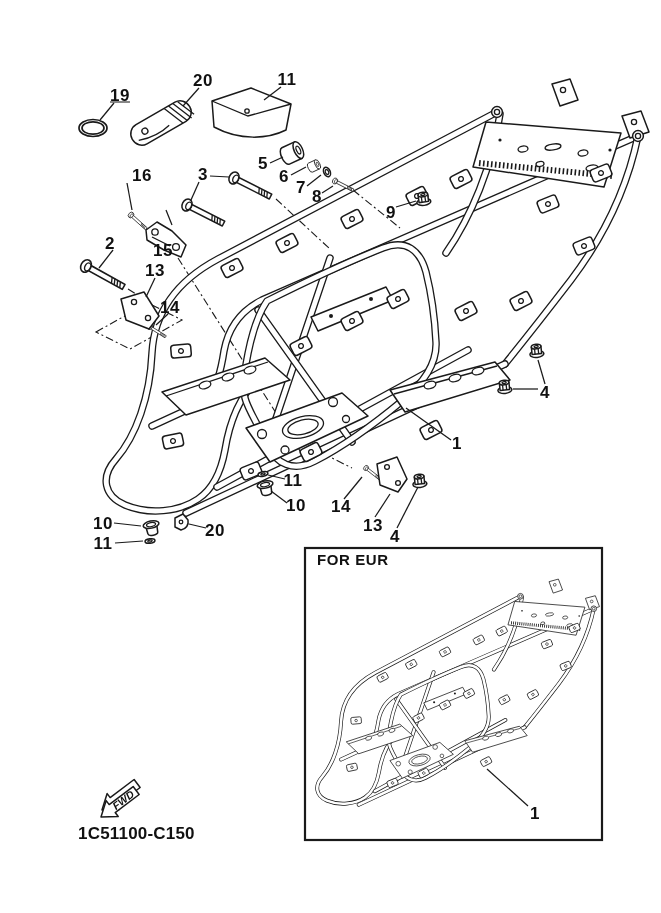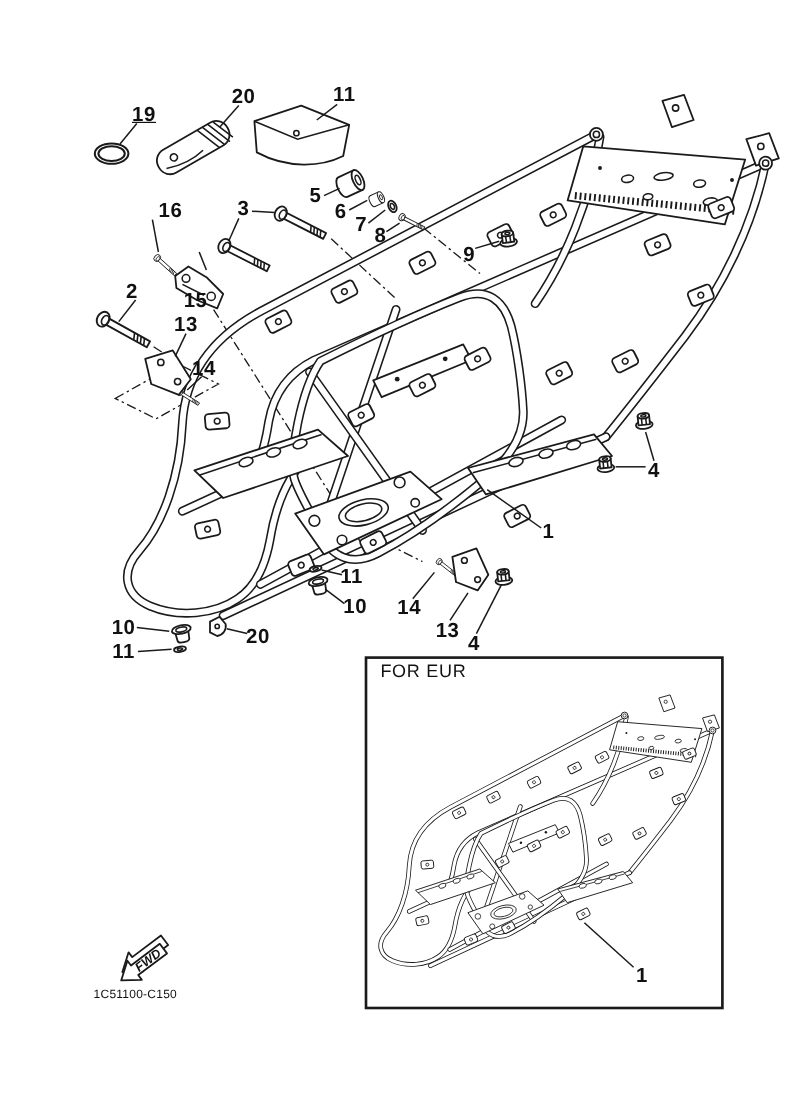--- a/index.html
+++ b/index.html
@@ -13,22 +13,22 @@
   .hole{fill:#ffffff;stroke:#1a1a1a;stroke-width:1.3}
   .thin{fill:none;stroke:#1a1a1a;stroke-width:1.3}
   .ring{fill:none;stroke:#1a1a1a;stroke-width:1.7}
   .dot{fill:#1a1a1a}
   .dash{fill:none;stroke:#1a1a1a;stroke-width:1.1;stroke-dasharray:8 3 2 3}
   .leader{stroke:#1a1a1a;stroke-width:1.25}
   .hatch{stroke:#1a1a1a;stroke-width:6;stroke-dasharray:1.6 2.4;fill:none}
   .inset-border{fill:none;stroke:#1a1a1a;stroke-width:2.2}
   .callout{position:absolute;transform:translate(-50%,-50%);font-weight:bold;font-size:17px;
            letter-spacing:.5px;line-height:1;white-space:nowrap}
-  .inset-title{position:absolute;left:317px;top:551px;font-weight:normal;font-size:15px;letter-spacing:.6px}
-  .diagram-code{position:absolute;left:78px;top:824px;font-weight:normal;font-size:10px;letter-spacing:.2px}
+  .inset-title{position:absolute;left:317px;top:551px;font-weight:bold;font-size:15px;letter-spacing:.6px}
+  .diagram-code{position:absolute;left:78px;top:824px;font-weight:bold;font-size:17px;letter-spacing:.2px}
   .fwd-text{font-family:"Liberation Sans",sans-serif;font-size:10.5px;font-weight:bold;font-style:italic;fill:#111}
 </style>
 </head>
 <body>
 
 <div class="canvas">
 
   <svg class="art" width="661" height="913" viewBox="0 0 661 913">
     <defs>
       <path id="t1" d="M 497,112 L 218,259 C 173,283 154,316 152,353 C 150,397 136,436 116,459 C 100,477 104,496 125,505 C 149,515 179,512 198,499 C 213,489 221,472 225,450 C 230,419 240,396 258,379"></path>

